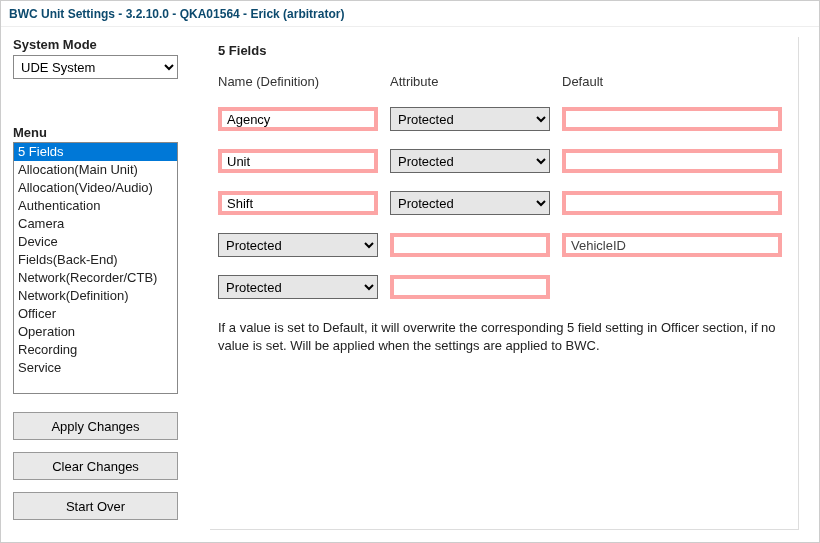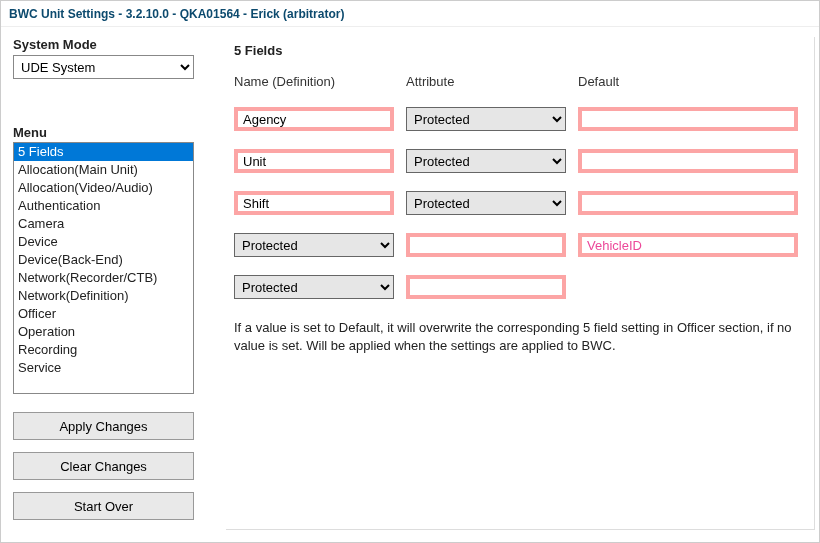--- a/index.html
+++ b/index.html
@@ -26,21 +26,21 @@
     line-height: 26px;
     padding: 0 8px;
     color: #0c4a6e;
     font-size: 12px;
     border-bottom: 1px solid #eee;
     font-weight: bold;
   }
   .content {
     flex: 1;
     display: flex;
-    padding: 10px 4px 12px 12px;
+    padding: 10px 20px 12px 12px;
     gap: 32px;
   }
   .left-col {
     width: 190px;
     display: flex;
     flex-direction: column;
   }
   .section-header {
     font-weight: 700;
     font-size: 13px;
@@ -118,21 +118,21 @@
   .txt {
     width: 100%;
     height: 24px;
     border: 4px solid #fca5a5;
     font-family: inherit;
     font-size: 13px;
     padding: 2px 5px;
     background:#fff;
   }
   .txt.readonly {
-    color: #ec4899;
+    color: #404040;
     background:#fff;
   }
   .sel {
     width: 100%;
     height: 24px;
     border: 1px solid #666;
     font-family: inherit;
     font-size: 13px;
     background: #e6e6e6;
     padding: 1px 3px;
@@ -160,21 +160,21 @@
       </select>
 
       <div class="menu-label">Menu</div>
       <div class="menu-list" id="menu-list">
           <div class="menu-item selected">5 Fields</div>
           <div class="menu-item">Allocation(Main Unit)</div>
           <div class="menu-item">Allocation(Video/Audio)</div>
           <div class="menu-item">Authentication</div>
           <div class="menu-item">Camera</div>
           <div class="menu-item">Device</div>
-          <div class="menu-item">Device(Back-End)</div>
+          <div class="menu-item">Fields(Back-End)</div>
           <div class="menu-item">Network(Recorder/CTB)</div>
           <div class="menu-item">Network(Definition)</div>
           <div class="menu-item">Officer</div>
           <div class="menu-item">Operation</div>
           <div class="menu-item">Recording</div>
           <div class="menu-item">Service</div>
         </div>
 
       <div class="left-buttons">
         <button class="std-btn">Apply Changes</button>

